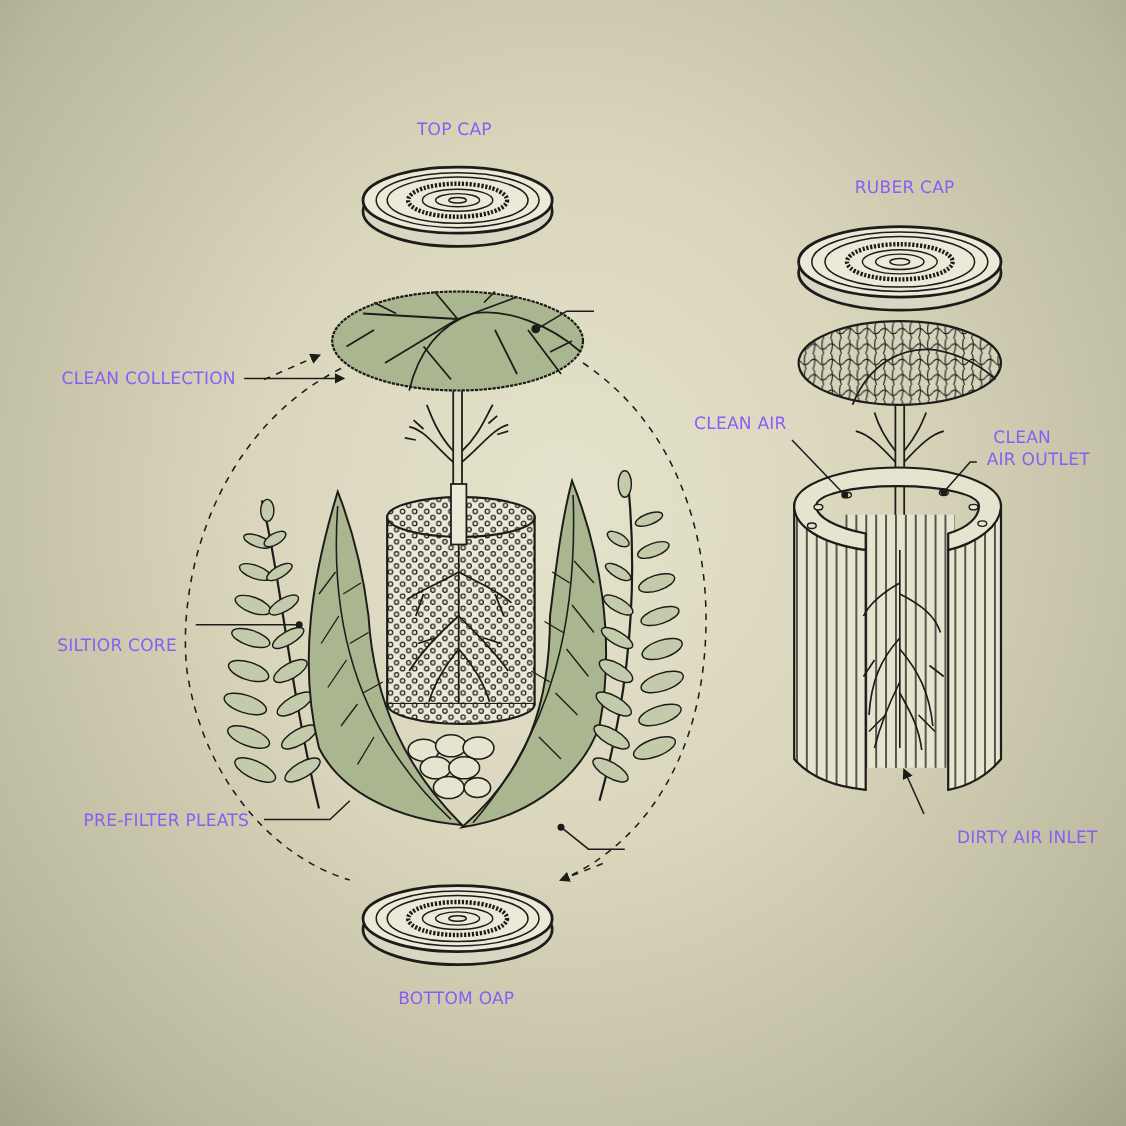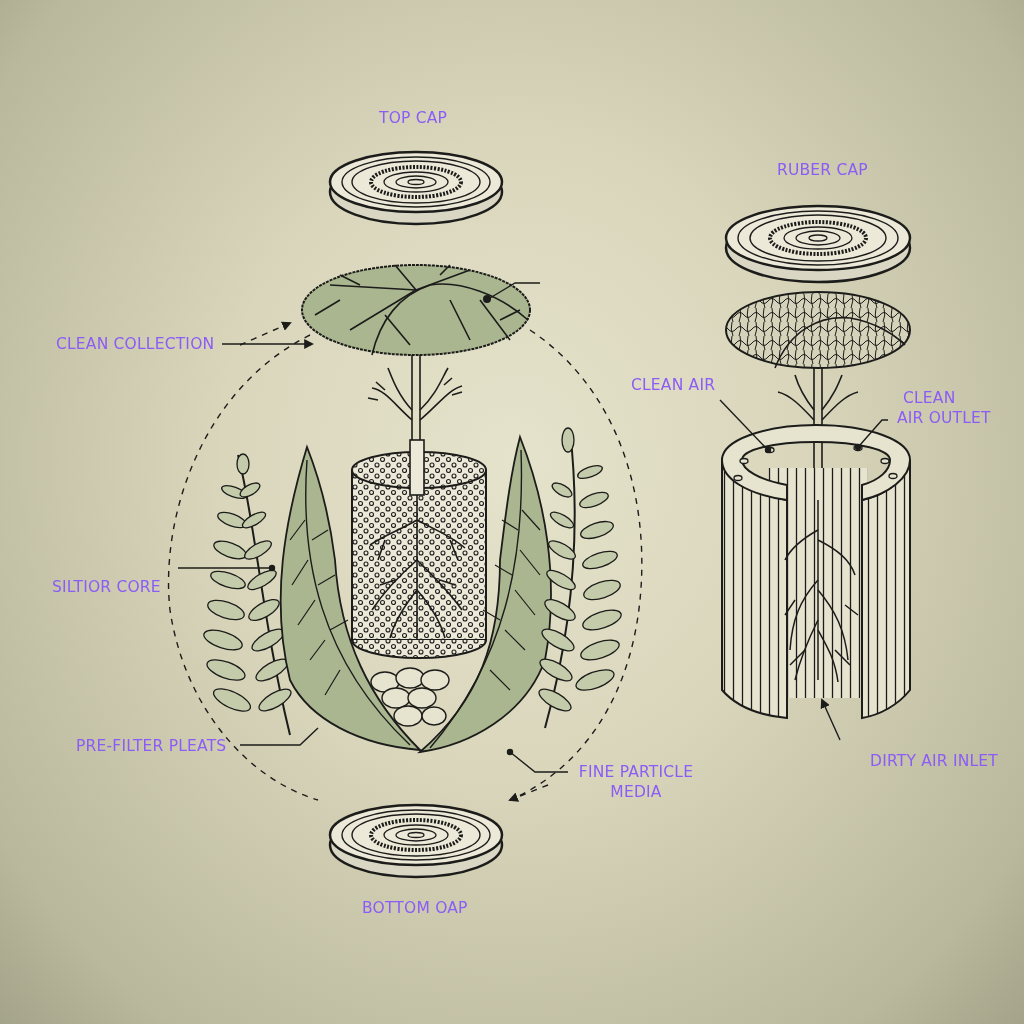--- a/index.html
+++ b/index.html
@@ -246,24 +246,20 @@
 
 <div class="label" style="left:379px; top:108px;">TOP CAP</div>
 
 
 <div class="label" style="left:56px; top:334px;">CLEAN COLLECTION</div>
 
 <div class="label" style="left:52px; top:557px;margin-top:20px;">SILTIOR CORE</div>
 
 <div class="label" style="left:76px; top:736px;">PRE-FILTER PLEATS</div>
 
-<div class="label center" style="left:572px; top:762px; width:128px;">
-  <span class="ln">FINE PARTICLE</span>
-  <span class="ln">MEDIA</span>
-</div>
 
 <div class="label" style="left:362px; top:898px;text-align:center;">BOTTOM OAP</div>
 
 <div class="label" style="left:777px; top:160px;">RUBER CAP</div>
 
 <div class="label" style="left:631px; top:375px;">CLEAN AIR</div>
 
 <div class="label" style="left:897px; top:388px;">
   <span class="ln" style="padding-left:6px;">CLEAN</span>
   <span class="ln">AIR OUTLET</span>

